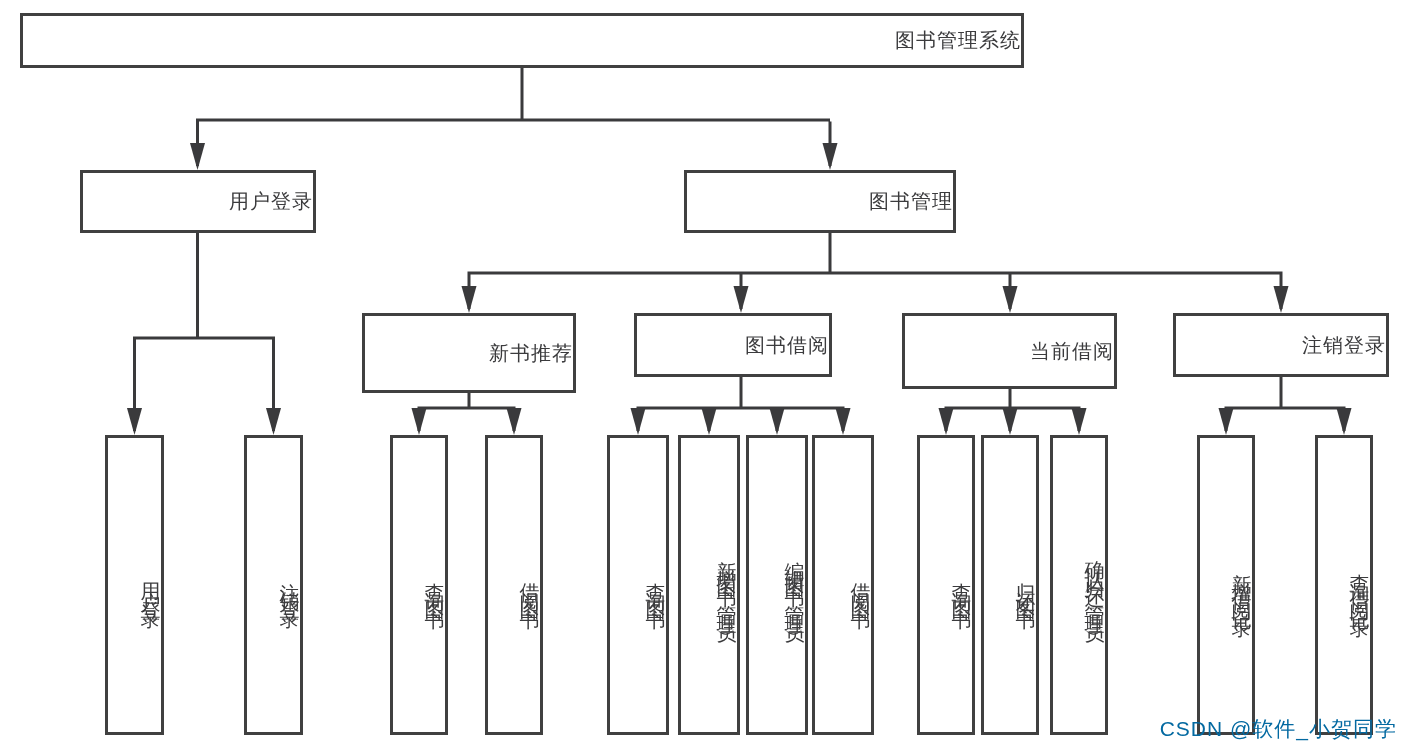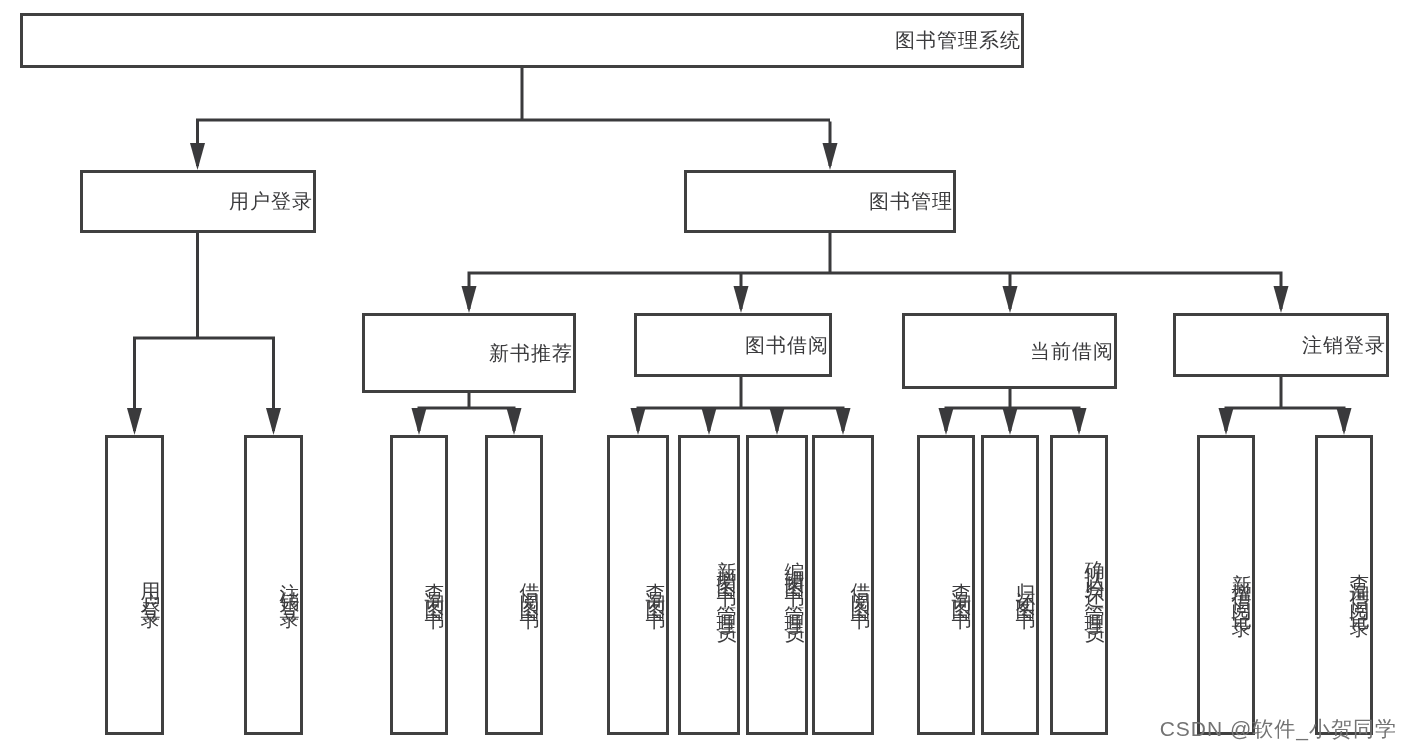--- a/index.html
+++ b/index.html
@@ -27,21 +27,21 @@
     text-orientation:mixed;
     font-size:20px;
     line-height:1;
     letter-spacing:9px;
     white-space:nowrap;
   }
   #watermark {
     position:absolute;
     right:8px; bottom:4px;
     font-size:21px;
-    color:#737373;
+    color:#0369a1;
     letter-spacing:1px;
     z-index:10;
     white-space:nowrap;
   }
 </style>
 </head>
 <body>
 
 <div id="canvas">
 

